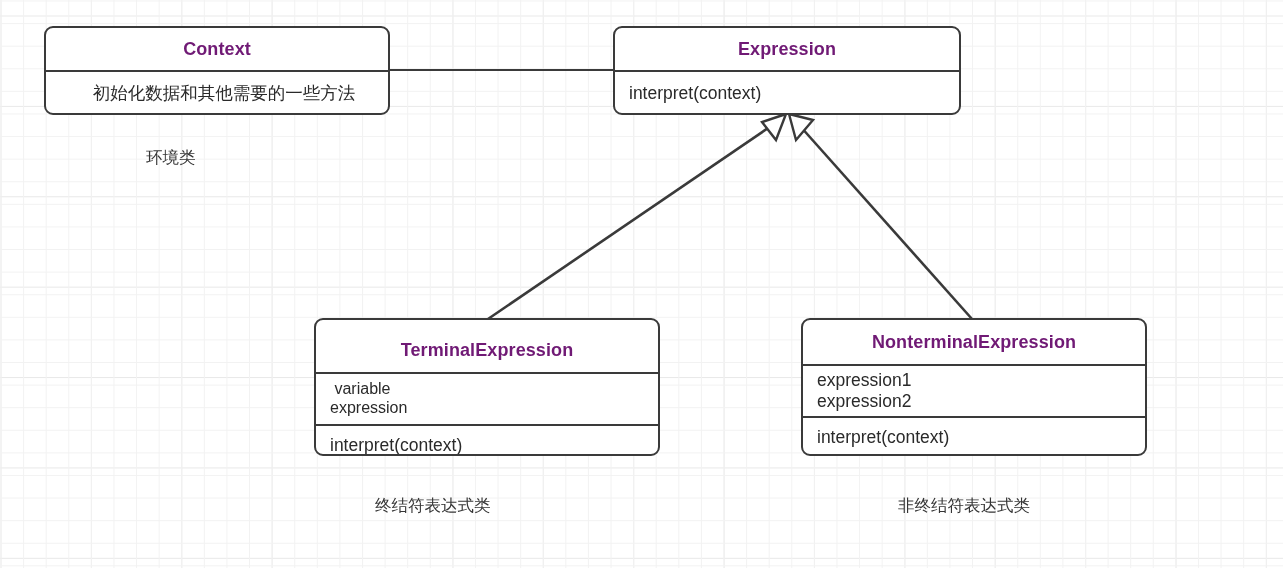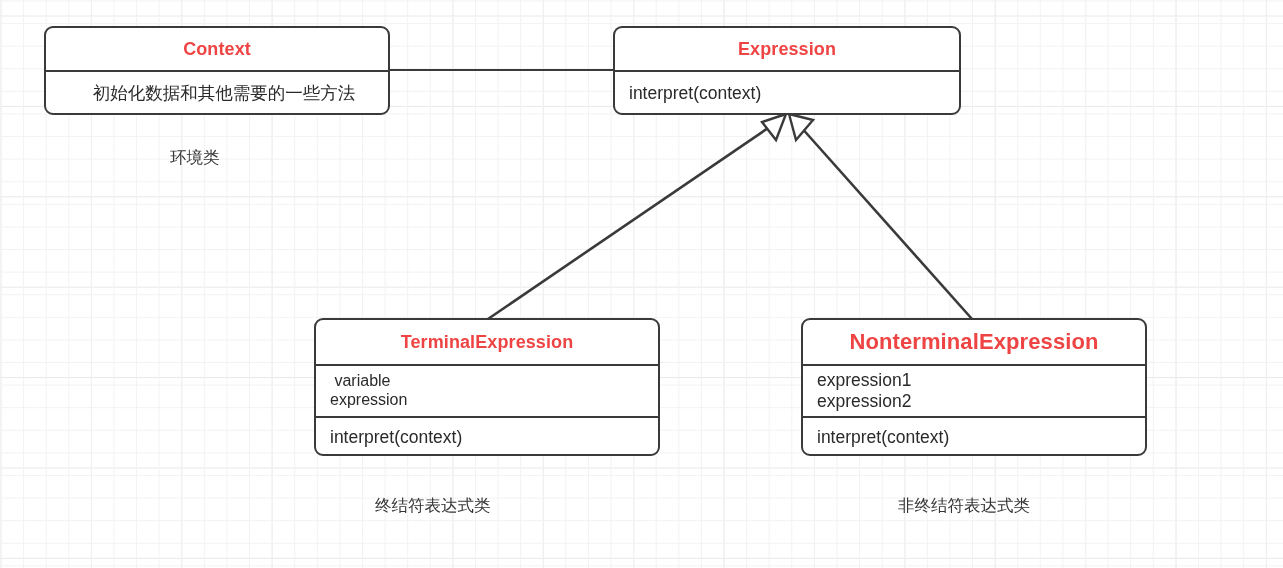--- a/index.html
+++ b/index.html
@@ -38,21 +38,21 @@
     background: #ffffff;
     border: 2.2px solid #3a3a3a;
     border-radius: 9px;
     overflow: hidden;
     z-index: 4;
   }
   .uml-title {
     box-sizing: border-box;
     width: 100%;
     font-weight: bold;
-    color: #ef4444;
+    color: #701a75;
     letter-spacing: 0.1px;
     display: flex;
     align-items: center;
     justify-content: center;
   }
   .uml-compartment {
     box-sizing: border-box;
     width: 100%;
     border-top: 2.2px solid #3a3a3a;
     color: #2a2a2a;
@@ -72,43 +72,43 @@
   #box-context .uml-compartment .line { font-size: 17.5px; }
 
   
   #box-expression { left: 613px; top: 26px; width: 348px; height: 89px; }
   #box-expression .uml-title { height: 42px; font-size: 18px; }
   #box-expression .uml-compartment { height: 44.8px; padding: 0 0 0 14px; }
   #box-expression .uml-compartment .line { font-size: 17.5px; }
 
   
   #box-terminal { left: 314px; top: 318px; width: 346px; height: 138px; }
-  #box-terminal .uml-title { height: 44px; font-size: 18px; }
+  #box-terminal .uml-title { height: 44px; font-size: 18px; margin-top: 8px; }
   #box-terminal .attrs { height: 52px; padding: 0 0 0 14px; }
   #box-terminal .attrs .line { font-size: 16px; }
   #box-terminal .ops { height: 40px; padding: 0 0 0 14px; }
   #box-terminal .ops .line { font-size: 17.5px; }
 
   
   #box-nonterminal { left: 801px; top: 318px; width: 346px; height: 138px; }
-  #box-nonterminal .uml-title { height: 44px; font-size: 22px; }
+  #box-nonterminal .uml-title { height: 44px; font-size: 18px; }
   #box-nonterminal .attrs { height: 52px; padding: 0 0 0 14px; }
   #box-nonterminal .attrs .line { font-size: 17.5px; }
   #box-nonterminal .ops { height: 40px; padding: 0 0 0 14px; }
   #box-nonterminal .ops .line { font-size: 17.5px; }
 
   
   .caption {
     position: absolute;
     font-size: 16.5px;
     color: #353535;
     white-space: nowrap;
     z-index: 5;
   }
-  #caption-context { left: 146px; top: 147px; margin-left: 24px; }
+  #caption-context { left: 146px; top: 147px; }
   #caption-terminal { left: 375px; top: 495px; }
   #caption-nonterminal { left: 898px; top: 495px; }
 
   
   #watermark {
     position: absolute;
     right: 17px;
     bottom: 11px;
     font-size: 16px;
     color: #d2d2d2;

